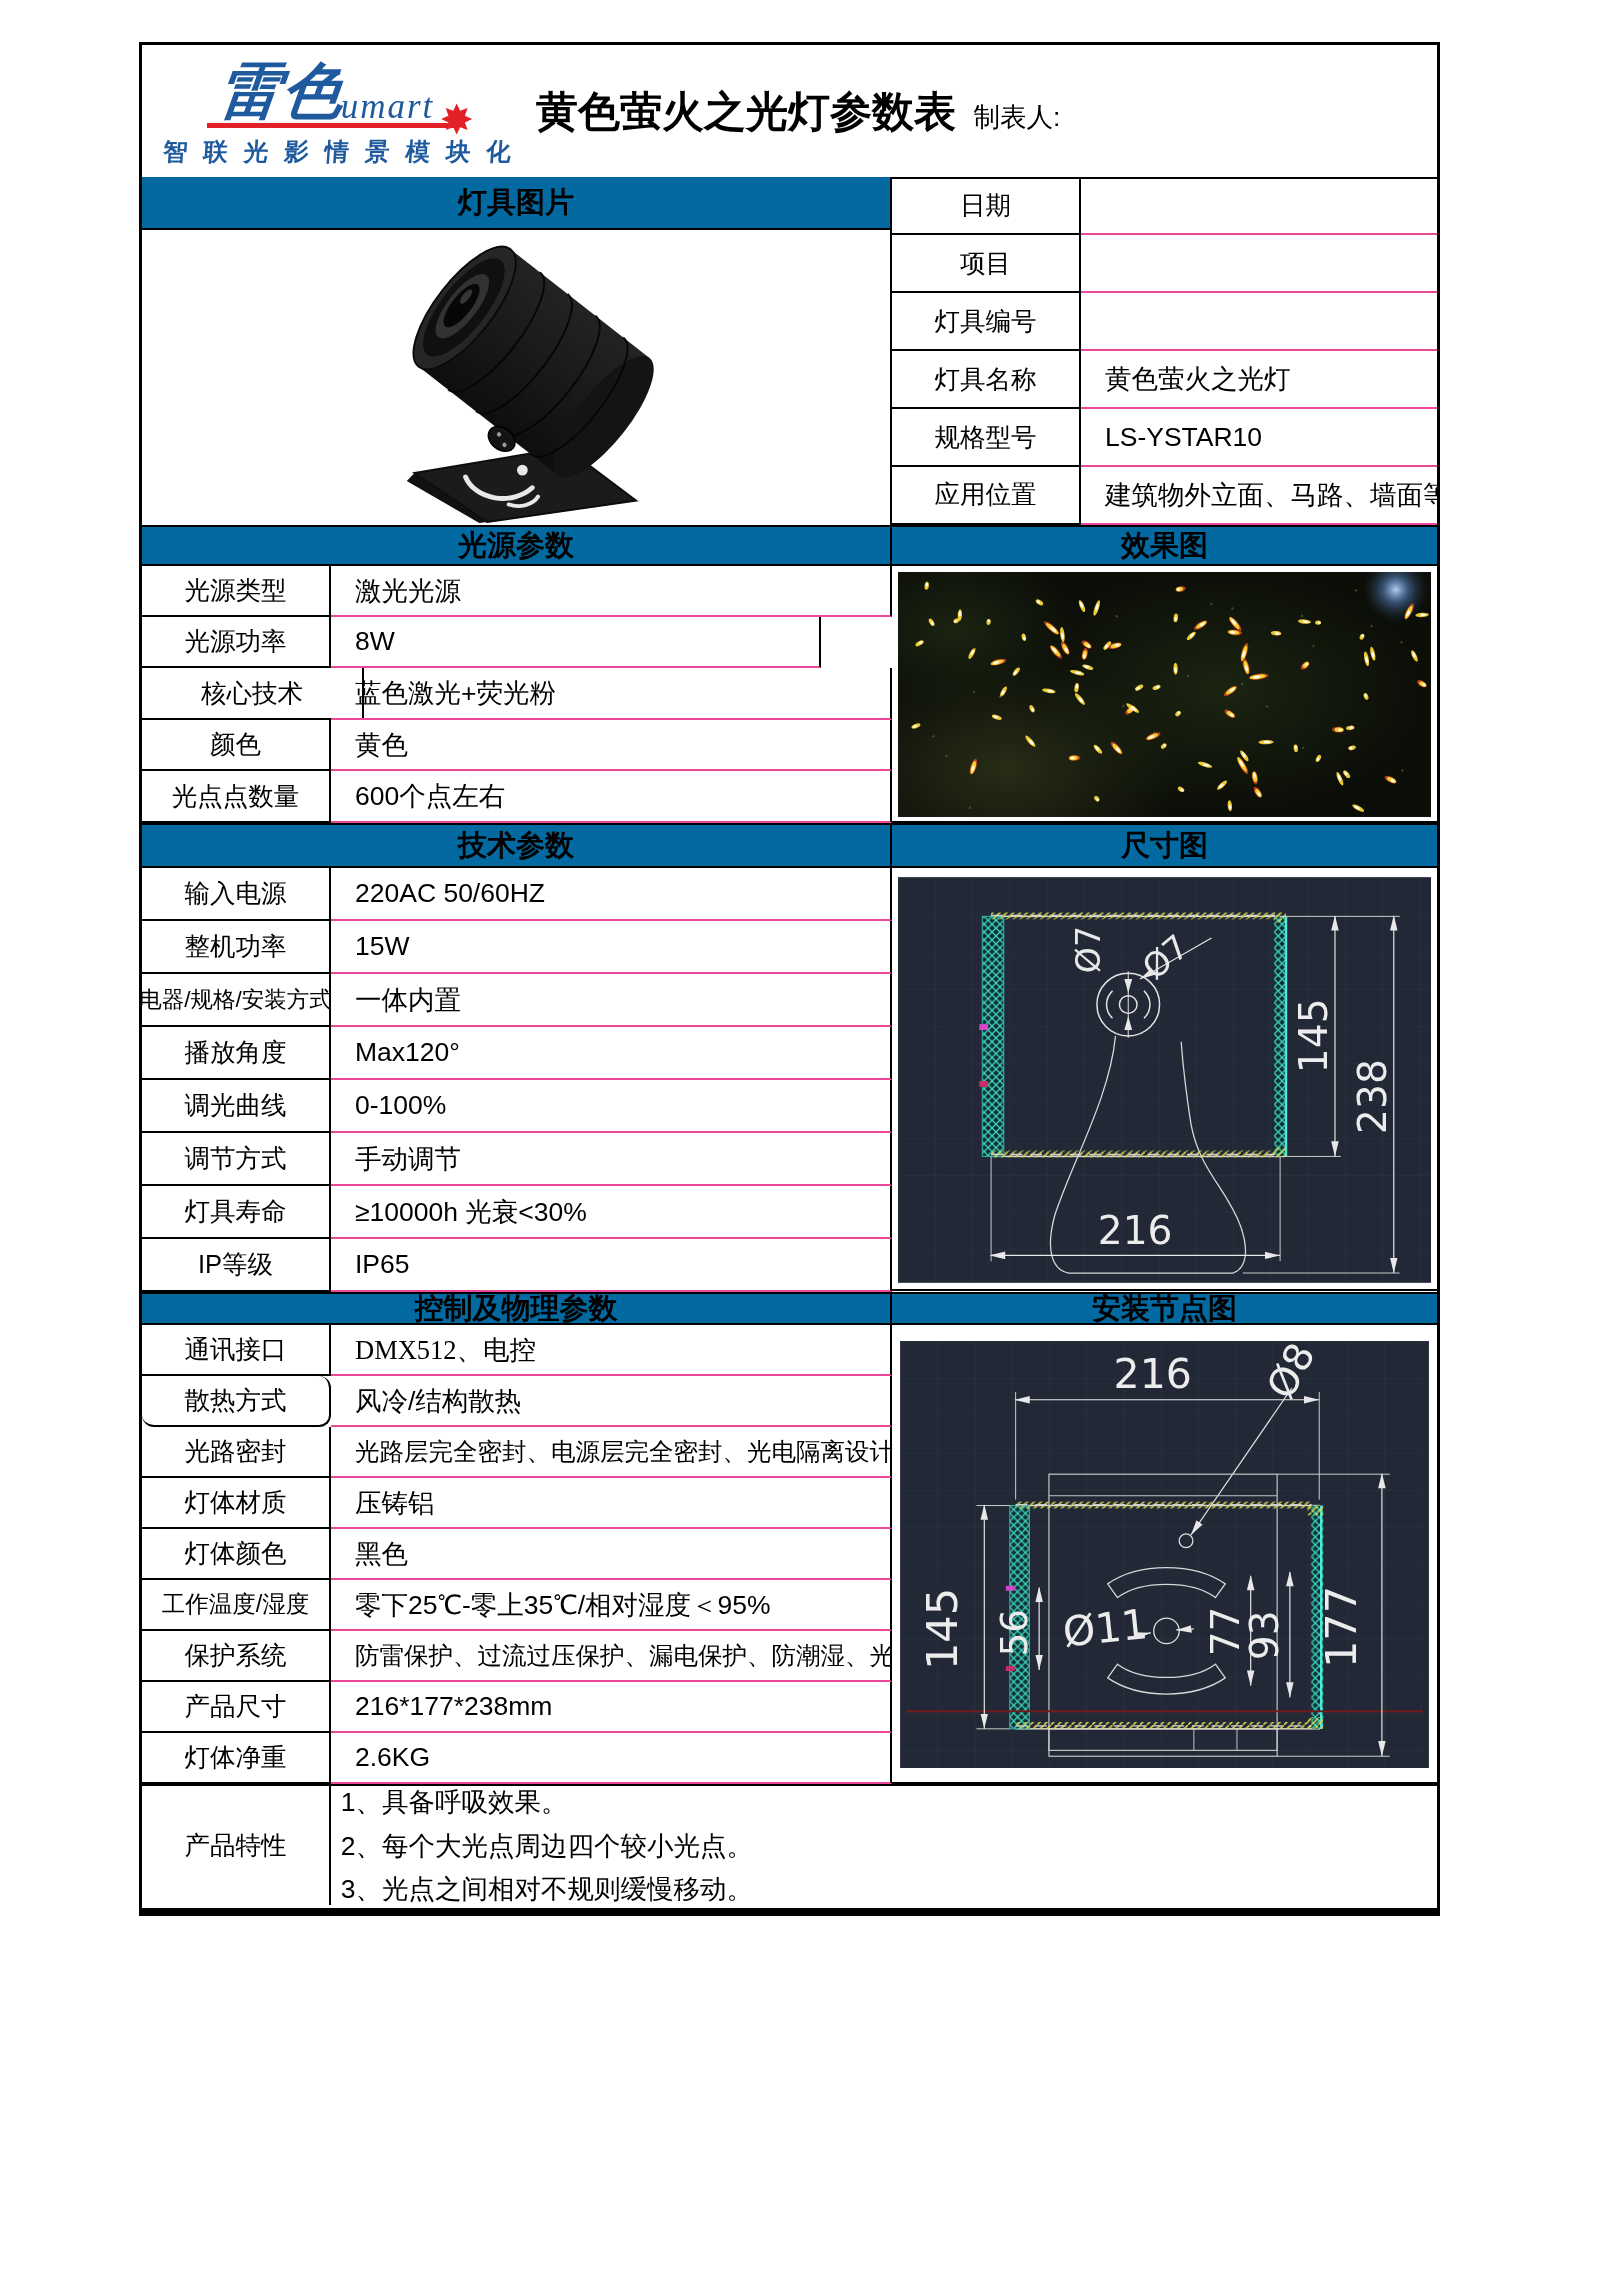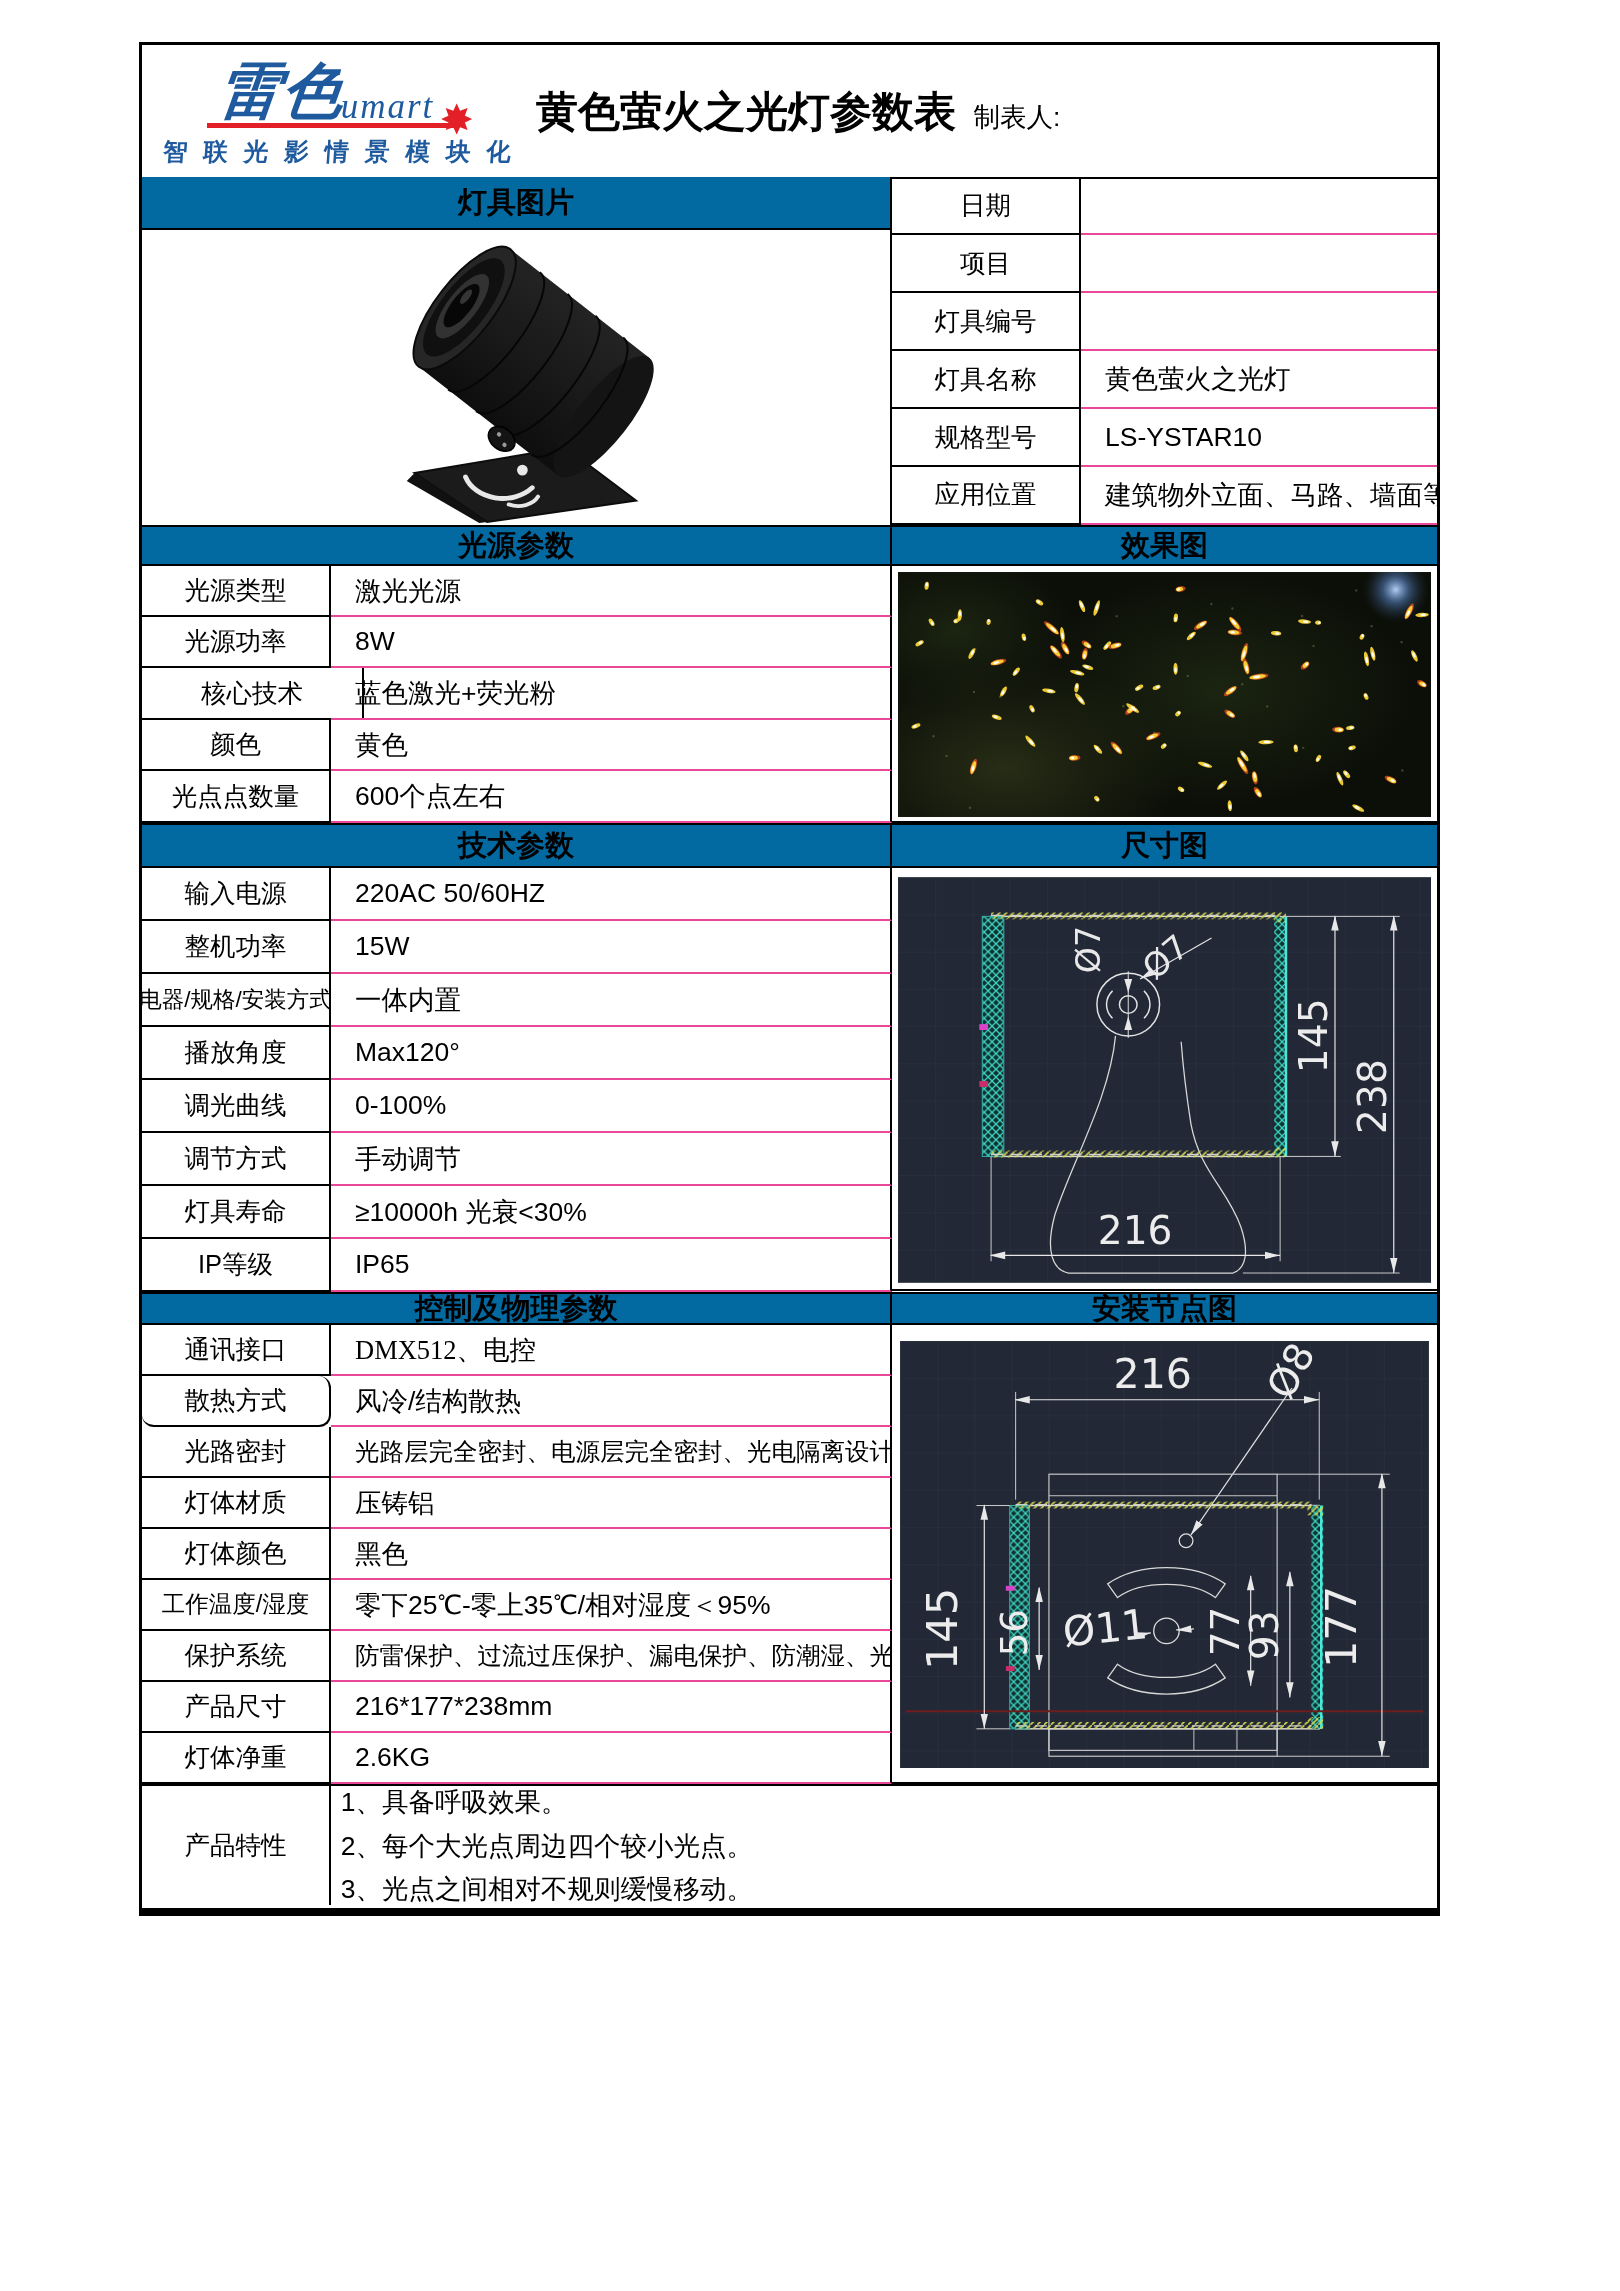--- a/index.html
+++ b/index.html
@@ -108,21 +108,21 @@
   <div class="cell val" style="left:939px;top:364px;width:356px;height:58px;">LS-YSTAR10</div>
   <div class="cell lbl" style="left:750px;top:421px;width:189px;height:59px;">应用位置</div>
   <div class="cell val" style="left:939px;top:421px;width:356px;height:59px;">建筑物外立面、马路、墙面等</div>
 
   <div class="cell hdr mid" style="left:0;top:480px;width:750px;height:41px;">光源参数</div>
   <div class="cell hdr" style="left:750px;top:480px;width:545px;height:41px;">效果图</div>
 
   <div class="cell lbl" style="left:0;top:521px;width:189px;height:51px;">光源类型</div>
   <div class="cell val mid" style="left:189px;top:521px;width:561px;height:51px;">激光光源</div>
   <div class="cell lbl" style="left:0;top:572px;width:189px;height:51px;">光源功率</div>
-  <div class="cell val mid" style="left:189px;top:572px;width:561px;height:51px;">8W</div>
+  <div class="cell val mid" style="left:189px;top:572px;width:490px;height:51px;">8W</div>
   <div class="cell lbl" style="left:0;top:623px;width:222px;height:52px;text-align:center;">核心技术</div>
   <div class="cell val mid" style="left:189px;top:623px;width:561px;height:52px;">蓝色激光+荧光粉</div>
   <div class="cell lbl" style="left:0;top:675px;width:189px;height:51px;">颜色</div>
   <div class="cell val mid" style="left:189px;top:675px;width:561px;height:51px;">黄色</div>
   <div class="cell lbl" style="left:0;top:726px;width:189px;height:52px;">光点点数量</div>
   <div class="cell val mid" style="left:189px;top:726px;width:561px;height:52px;">600个点左右</div>
 
   <div class="cell" style="left:750px;top:521px;width:545px;height:257px;border-bottom:2px solid #000;">
     <svg width="533" height="245" viewBox="0 0 544 250" style="margin:5.9px 0 0 5.9px">
       <defs>

